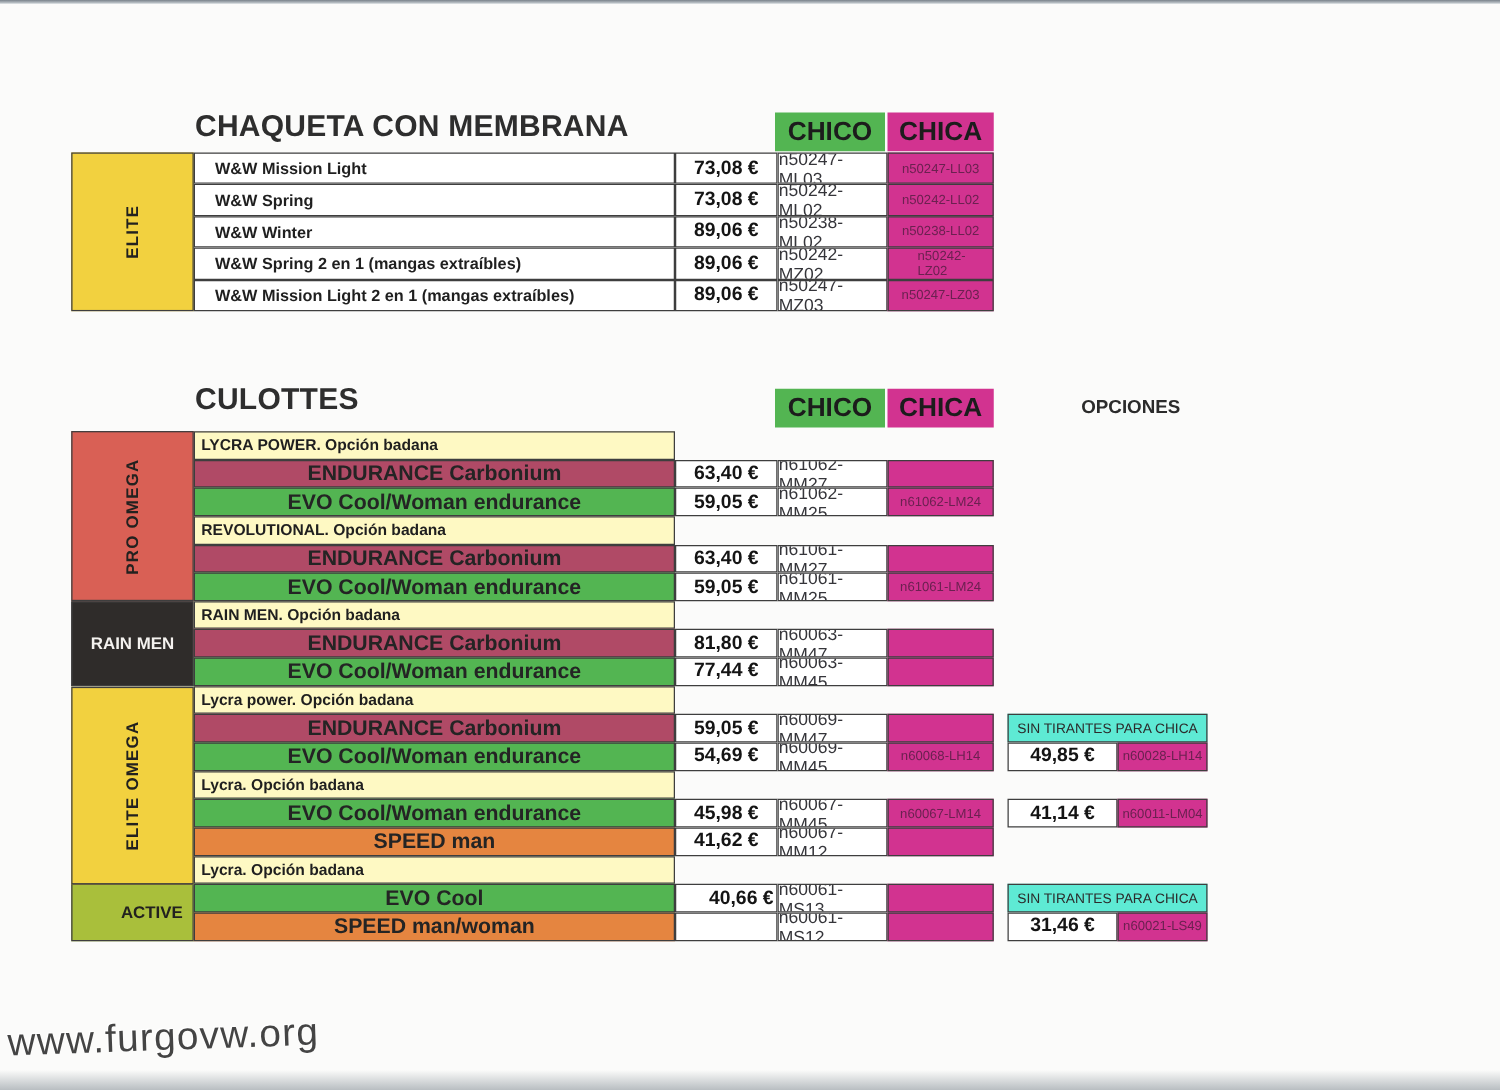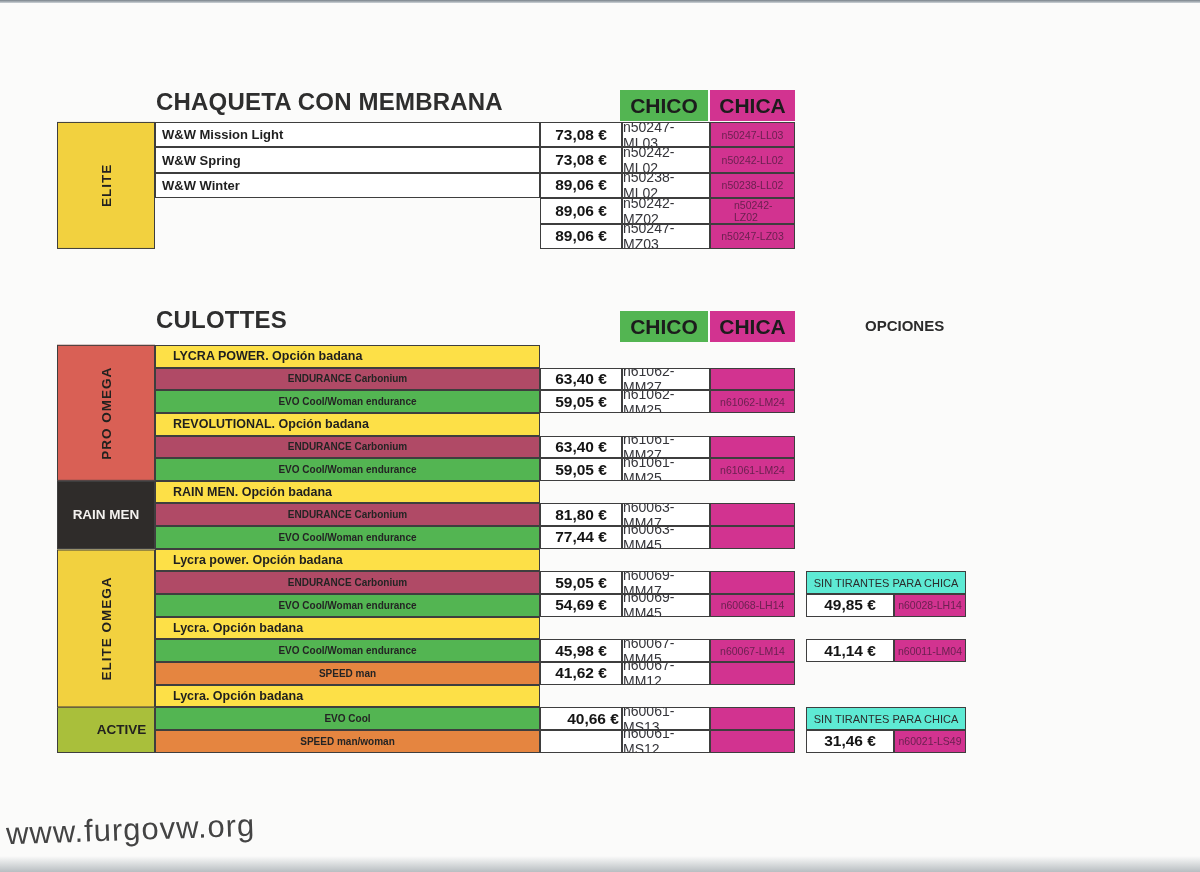--- a/index.html
+++ b/index.html
@@ -16,23 +16,23 @@
   .title { position:absolute; font-size:24px; font-weight:700; color:#2e2e2e; letter-spacing:.2px; white-space:nowrap; }
   .hdr { position:absolute; height:31px; display:flex; align-items:center; justify-content:center;
     font-size:21px; font-weight:700; color:#1c1c1c; }
   .hdr-chico { background:var(--green,#53b552); }
   .hdr-chica { background:var(--magenta,#d23390); }
   .opciones-hdr { position:absolute; font-size:15px; font-weight:700; color:#2b2b2b; }
 
   .tbl { position:absolute; display:grid; }
   .cell { display:flex; align-items:center; box-sizing:border-box; overflow:hidden; }
   .b { border:1.5px solid var(--border,#3e3e3e); }
-  .name { background:#fff; font-size:13px; font-weight:700; padding-left:6px; color:#1f1f1f; }
-  .section { background:#fde047; font-size:12.5px; font-weight:700; padding-left:17px; color:#1f1f1f; }
-  .pname { font-size:10px; font-weight:700; justify-content:center; color:#242424; }
+  .name { background:#fff; font-size:13px; font-weight:700; padding-left:16px; color:#1f1f1f; }
+  .section { background:#fef9c3; font-size:12.5px; font-weight:700; padding-left:5px; color:#1f1f1f; }
+  .pname { font-size:17px; font-weight:700; justify-content:center; color:#242424; }
   .endurance { background:var(--maroon,#b04a66); }
   .evo { background:var(--green,#53b552); }
   .speed { background:var(--orange,#e58540); }
   .price { background:#fff; font-size:15.5px; font-weight:700; justify-content:center; color:#141414; }
   .code { background:#fff; font-size:14px; justify-content:center; color:#35353a; }
   .chica-cell { background:var(--magenta,#d23390); font-size:10.5px; justify-content:center; color:#6b2150; }
   .opnote { background:#5eead4; font-size:11px; justify-content:center; color:#2c2c2c; }
   .cat { font-weight:700; font-size:13.5px; justify-content:center; color:#22211f; }
   .cat-red { background:var(--red,#d96055); }
   .cat-black { background:var(--dark,#2f2c2a); color:#f4f2ef; }
@@ -65,24 +65,26 @@
     <div class="cell b name" style="grid-area:2/2;">W&amp;W Spring</div>
     <div class="cell b price" style="grid-area:2/3;">73,08 €</div>
     <div class="cell b code" style="grid-area:2/4;">n50242-ML02</div>
     <div class="cell b chica-cell" style="grid-area:2/5;">n50242-LL02</div>
 
     <div class="cell b name" style="grid-area:3/2;">W&amp;W Winter</div>
     <div class="cell b price" style="grid-area:3/3;">89,06 €</div>
     <div class="cell b code" style="grid-area:3/4;">n50238-ML02</div>
     <div class="cell b chica-cell" style="grid-area:3/5;">n50238-LL02</div>
 
+    <div class="cell b name" style="grid-area:4/2;">W&amp;W Spring 2 en 1 (mangas extraíbles)</div>
     <div class="cell b price" style="grid-area:4/3;">89,06 €</div>
     <div class="cell b code" style="grid-area:4/4;">n50242-MZ02</div>
     <div class="cell b chica-cell" style="grid-area:4/5;padding-left:23px;">n50242-LZ02</div>
 
+    <div class="cell b name" style="grid-area:5/2;">W&amp;W Mission Light 2 en 1 (mangas extraíbles)</div>
     <div class="cell b price" style="grid-area:5/3;">89,06 €</div>
     <div class="cell b code" style="grid-area:5/4;">n50247-MZ03</div>
     <div class="cell b chica-cell" style="grid-area:5/5;">n50247-LZ03</div>
   </div>
 
   <div class="title" style="left:156px; top:306px;">CULOTTES</div>
   <div class="hdr hdr-chico" style="left:620px; top:311px; width:88px;">CHICO</div>
   <div class="hdr hdr-chica" style="left:710px; top:311px; width:85px;">CHICA</div>
   <div class="opciones-hdr" style="left:865px; top:317px;">OPCIONES</div>
 

